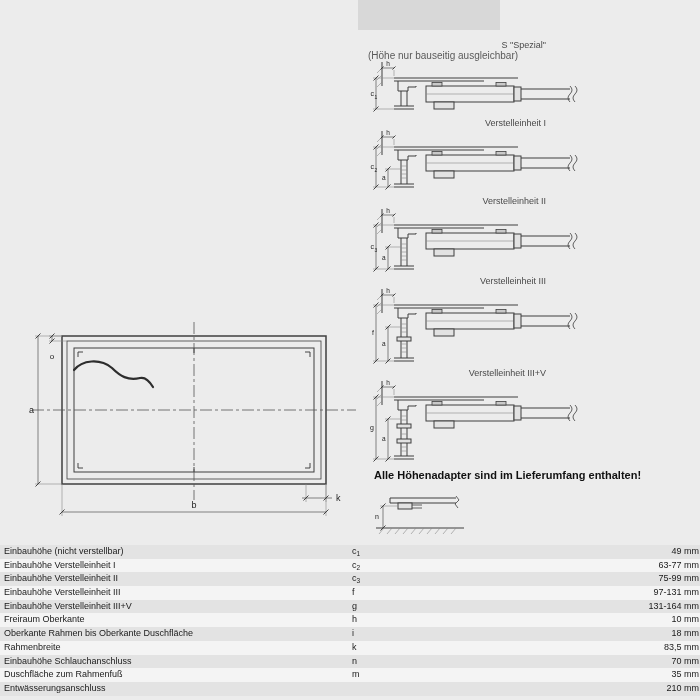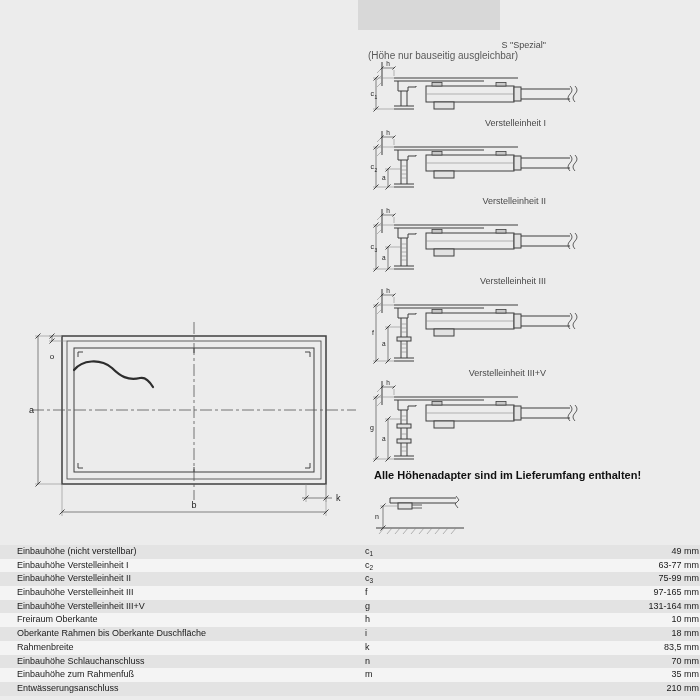--- a/index.html
+++ b/index.html
@@ -28,21 +28,21 @@
   svg .fillc{fill:#c9c9c9;stroke:#3f3f3f;stroke-width:.8;}
   svg text{fill:#222;stroke:none;}
   #note{left:374px;top:469px;font-size:11px;font-weight:bold;color:#111;white-space:nowrap;}
   #plan{left:22px;top:318px;}
   #hosedraw{left:372px;top:488px;}
   
   #spec-table{position:absolute;left:0;top:545px;width:700px;}
   .trow{display:flex;height:13.7px;line-height:13.8px;font-size:9px;}
   .trow:nth-child(odd){background:#e3e3e3;}
   .trow:nth-child(even){background:#f4f4f4;}
-  .tlabel{width:348px;padding-left:17px;white-space:nowrap;overflow:hidden;}
+  .tlabel{width:348px;padding-left:4px;white-space:nowrap;overflow:hidden;}
   .tsym{width:36px;}
   .tsub{font-size:6.5px;vertical-align:-1.5px;}
   .tval{flex:1;text-align:right;padding-right:1px;white-space:nowrap;}
 </style>
 </head>
 <body>
 
 <svg width="0" height="0" style="position:absolute" aria-hidden="true">
   <defs>
     <pattern id="hatchP" patternUnits="userSpaceOnUse" width="4" height="4" patternTransform="rotate(45)">
@@ -277,21 +277,21 @@
     <div class="tval">63-77 mm</div>
   </div>
   <div class="trow">
     <div class="tlabel">Einbauhöhe Verstelleinheit II</div>
     <div class="tsym"><span>c</span><span class="tsub">3</span></div>
     <div class="tval">75-99 mm</div>
   </div>
   <div class="trow">
     <div class="tlabel">Einbauhöhe Verstelleinheit III</div>
     <div class="tsym"><span>f</span><span class="tsub"></span></div>
-    <div class="tval">97-165 mm</div>
+    <div class="tval">97-131 mm</div>
   </div>
   <div class="trow">
     <div class="tlabel">Einbauhöhe Verstelleinheit III+V</div>
     <div class="tsym"><span>g</span><span class="tsub"></span></div>
     <div class="tval">131-164 mm</div>
   </div>
   <div class="trow">
     <div class="tlabel">Freiraum Oberkante</div>
     <div class="tsym"><span>h</span><span class="tsub"></span></div>
     <div class="tval">10 mm</div>
@@ -305,21 +305,21 @@
     <div class="tlabel">Rahmenbreite</div>
     <div class="tsym"><span>k</span><span class="tsub"></span></div>
     <div class="tval">83,5 mm</div>
   </div>
   <div class="trow">
     <div class="tlabel">Einbauhöhe Schlauchanschluss</div>
     <div class="tsym"><span>n</span><span class="tsub"></span></div>
     <div class="tval">70 mm</div>
   </div>
   <div class="trow">
-    <div class="tlabel">Einbauhöhe zum Rahmenfuß</div>
+    <div class="tlabel">Duschfläche zum Rahmenfuß</div>
     <div class="tsym"><span>m</span><span class="tsub"></span></div>
     <div class="tval">35 mm</div>
   </div>
   <div class="trow">
     <div class="tlabel">Entwässerungsanschluss</div>
     <div class="tsym"><span></span><span class="tsub"></span></div>
     <div class="tval">210 mm</div>
   </div>
 </div>
 

